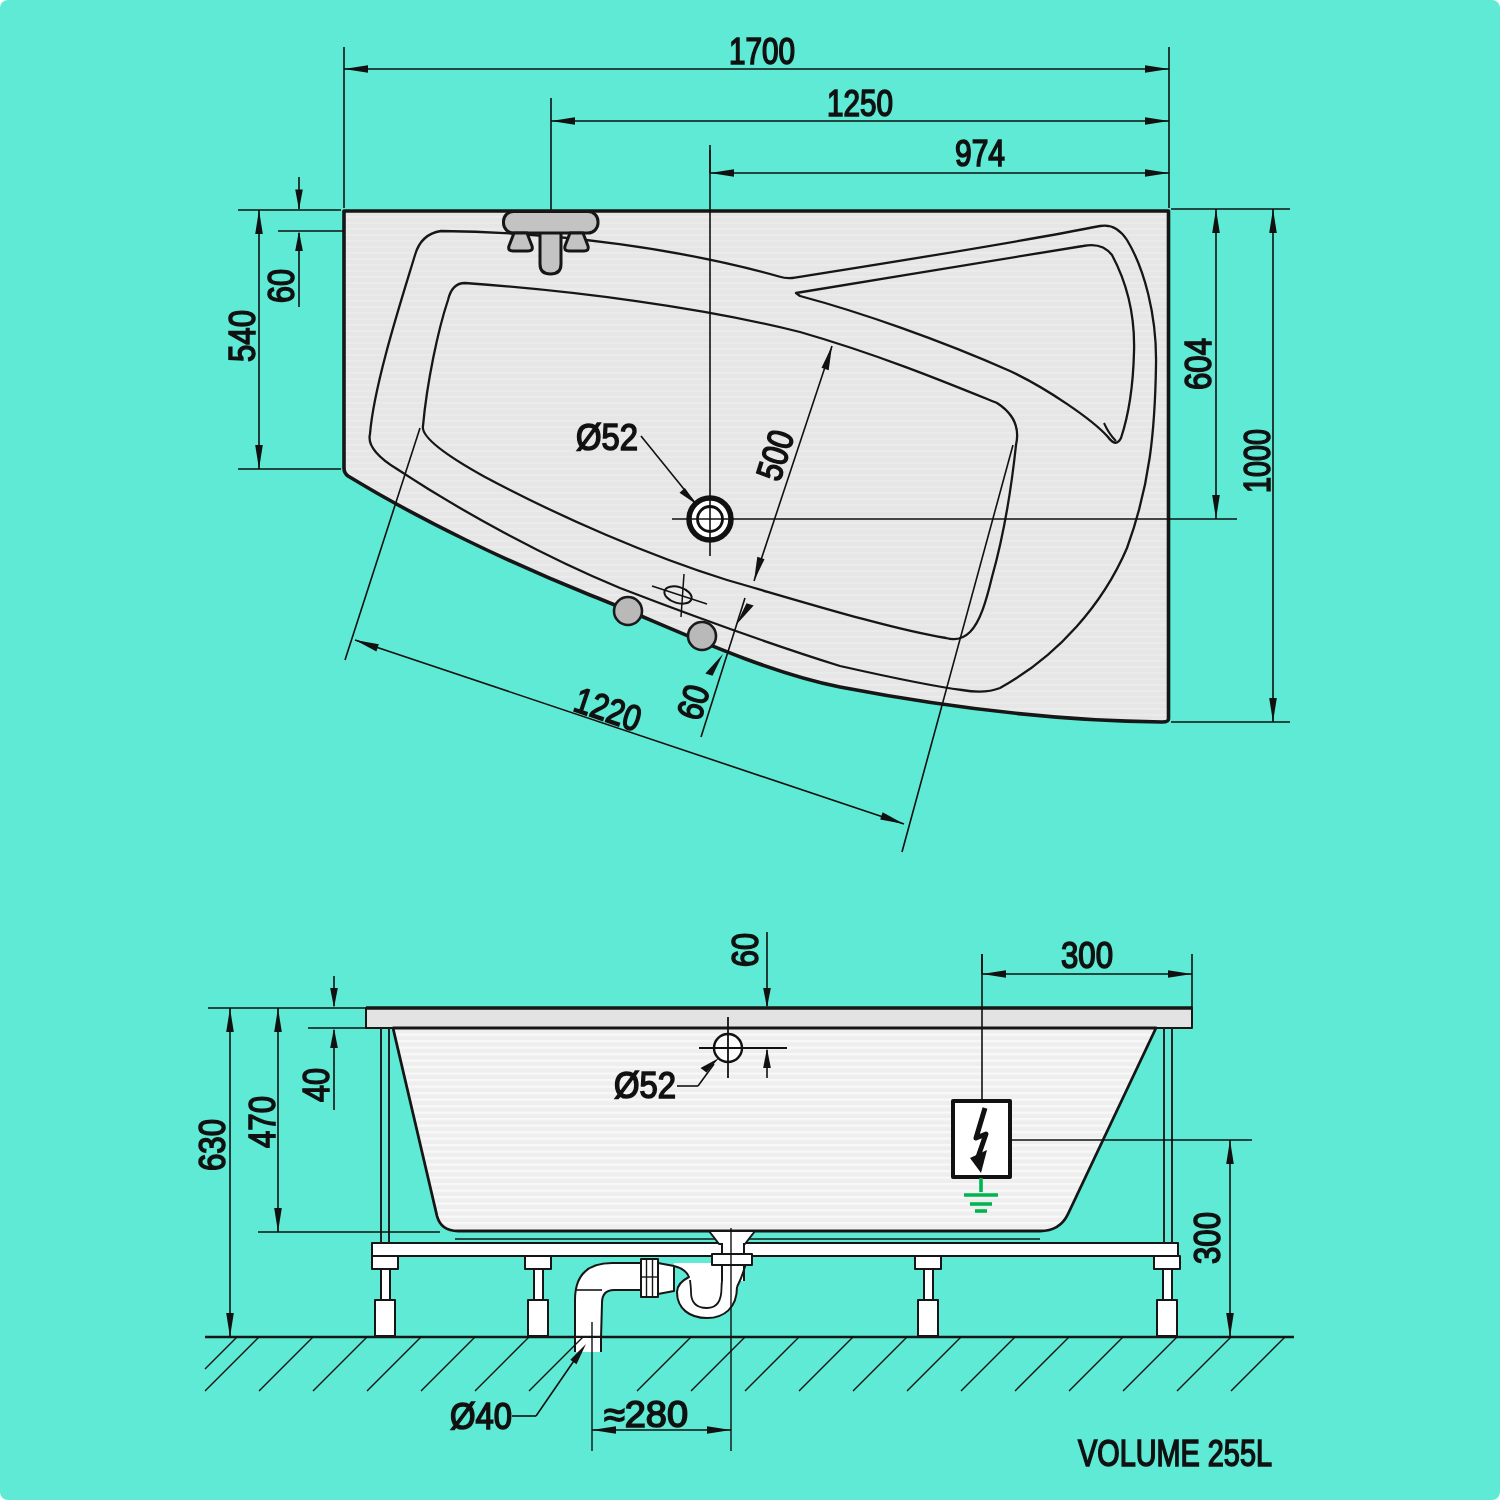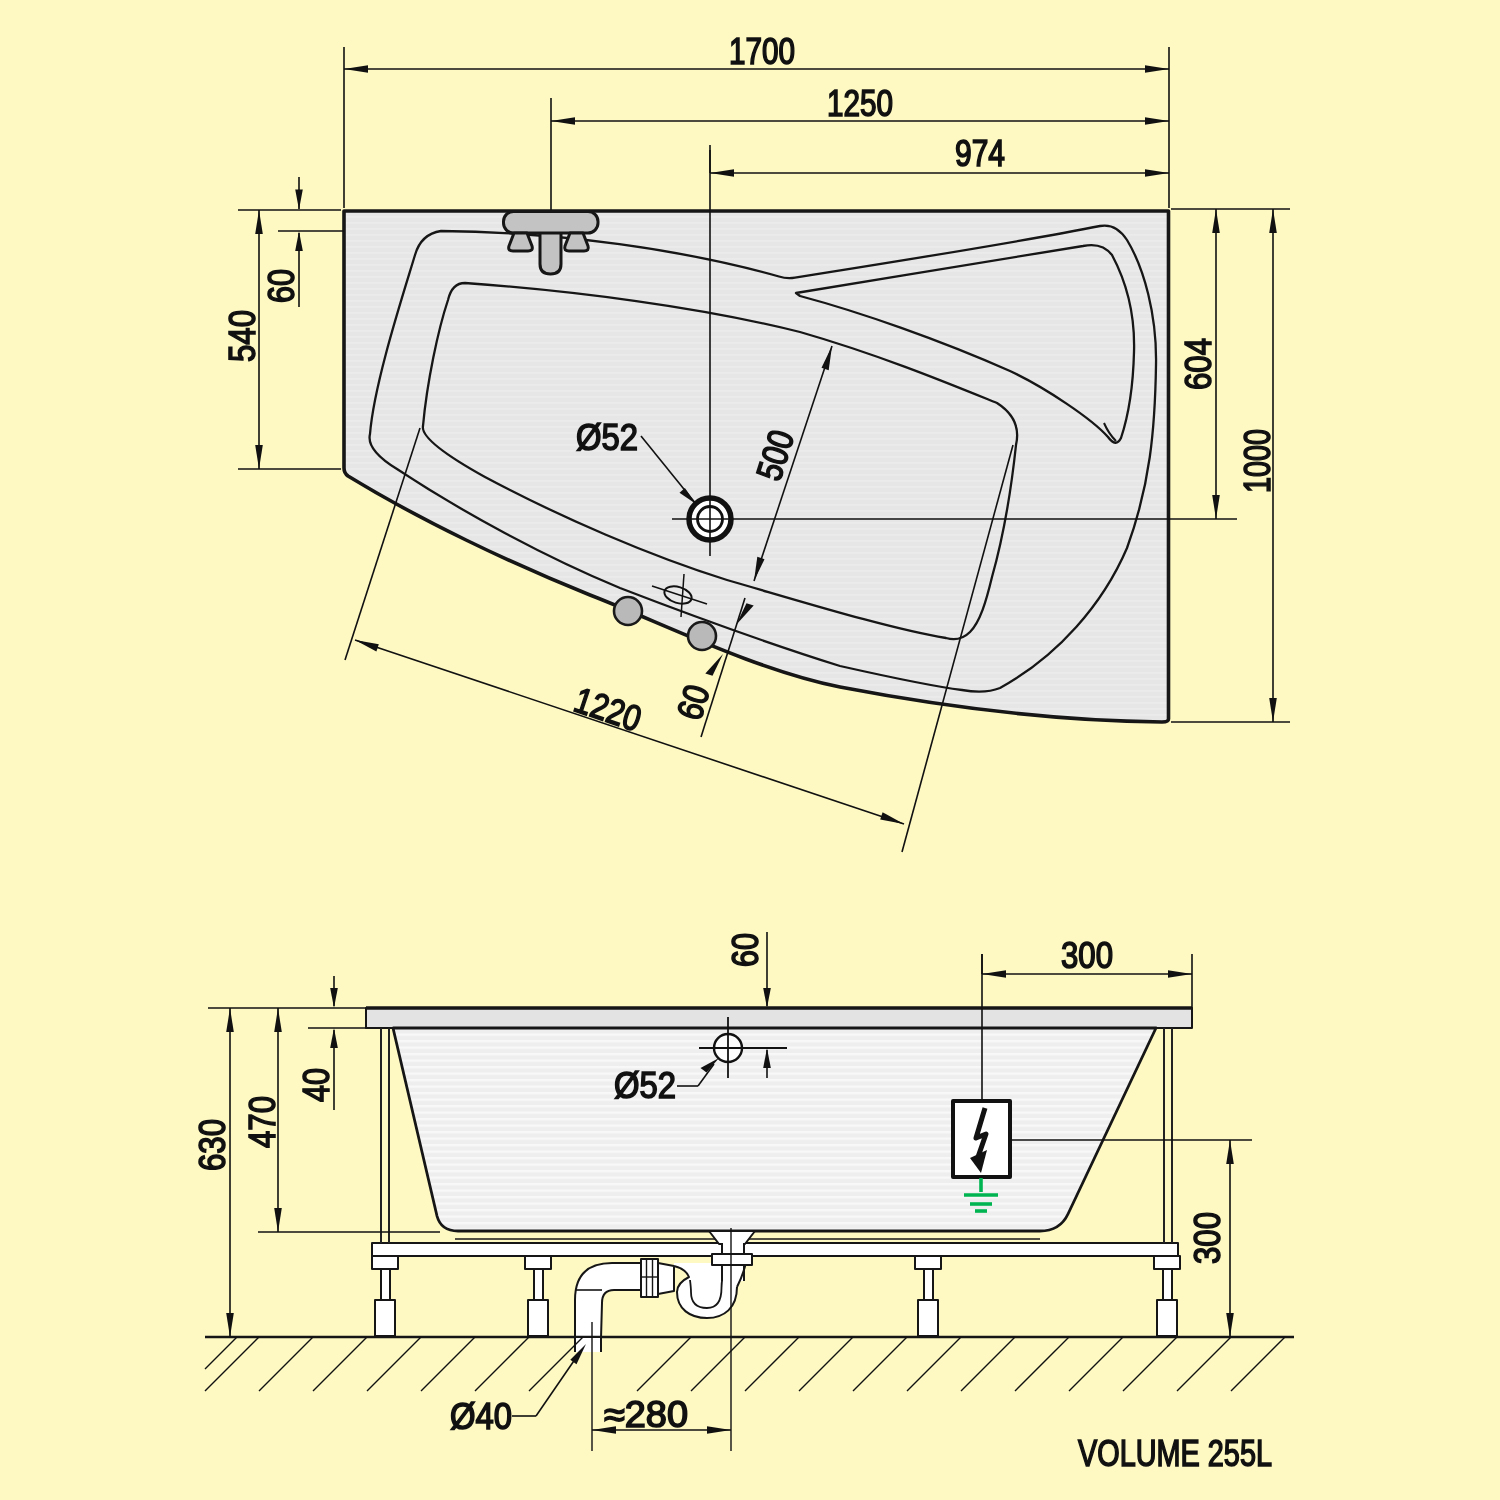--- a/index.html
+++ b/index.html
@@ -1,16 +1,16 @@
 <!DOCTYPE html>
 <html><head>
 <meta charset="utf-8">
 <style>
   html,body{margin:0;padding:0;background:#ffffff;}
-  #page{width:1500px;height:1500px;position:relative;background:#fef9c3;overflow:hidden;}
+  #page{width:1500px;height:1500px;position:relative;background:#5eead4;overflow:hidden;border-radius:8px;}
   svg{position:absolute;left:0;top:0;}
   text{font-family:"Liberation Sans", sans-serif;fill:#111;}
 </style>
 </head>
 <body>
 <div id="page">
 <svg width="1500" height="1500" viewBox="0 0 1500 1500">
 <defs>
   <pattern id="stripes" width="8" height="6.5" patternUnits="userSpaceOnUse">
     <rect width="8" height="6.5" fill="#eeeeee"></rect>

